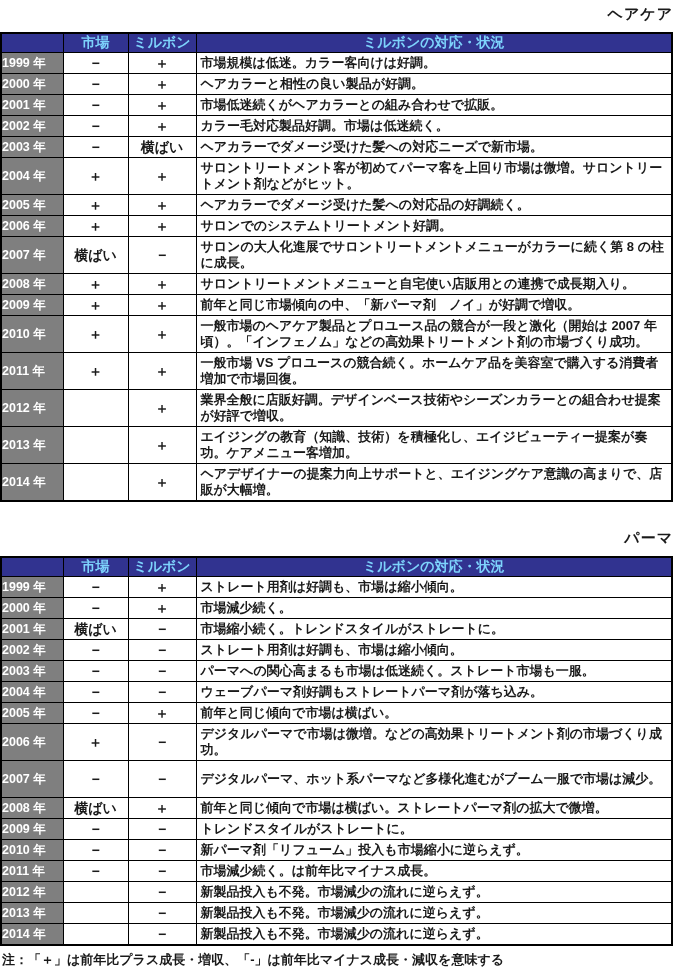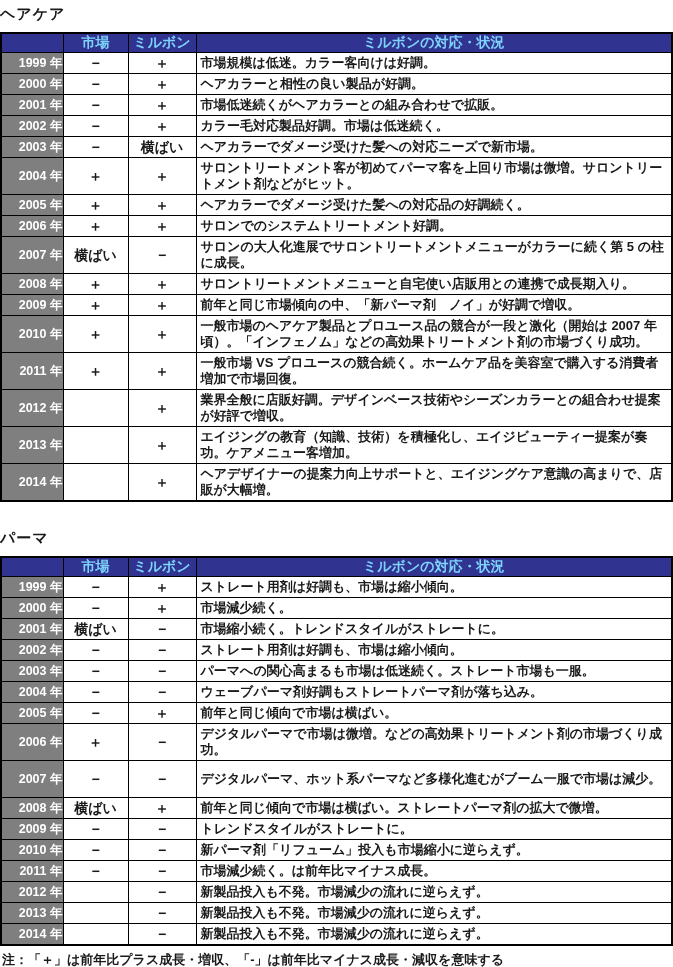--- a/index.html
+++ b/index.html
@@ -8,21 +8,21 @@
     --border:#000000;
   }
   html,body{margin:0;padding:0;background:#ffffff;}
   body{
     width:673px;
     font-family:"Liberation Sans","DejaVu Sans",sans-serif;
     color:#1a1a1a;
   }
   .doc{width:673px;padding-top:3px;}
   .tbl-title{
-    text-align:left;
+    text-align:right;
     font-weight:bold;
     font-size:15px;
     letter-spacing:1px;
     margin:2px 0 8px 0;
     color:#1a1a1a;
   }
   .tbl-title.second{margin-top:27px;}
   table{
     width:673px;
     border-collapse:collapse;
@@ -48,21 +48,21 @@
     font-weight:bold;
     line-height:16.5px;
     padding:1px 4px;
     vertical-align:middle;
     color:#1a1a1a;
     overflow:hidden;
   }
   td.year{
     background:var(--year-bg);
     color:#ffffff;
-    text-align:right;
+    text-align:left;
     font-size:12.5px;
     padding:1px 0;
     white-space:nowrap;
   }
   td.sym{text-align:center;font-size:14px;padding:1px 0;}
   tr.h1 td{height:18px;}
   tr.h2 td{height:34px;}
   .footnote{
     font-size:13px;
     font-weight:bold;
@@ -138,21 +138,21 @@
         <tr class="h1">
           <td class="year">2006 年</td>
           <td class="sym">＋</td>
           <td class="sym">＋</td>
           <td class="desc">サロンでのシステムトリートメント好調。</td>
         </tr>
         <tr class="h2">
           <td class="year">2007 年</td>
           <td class="sym">横ばい</td>
           <td class="sym">−</td>
-          <td class="desc">サロンの大人化進展でサロントリートメントメニューがカラーに続く第 5 の柱に成長。</td>
+          <td class="desc">サロンの大人化進展でサロントリートメントメニューがカラーに続く第 8 の柱に成長。</td>
         </tr>
         <tr class="h1">
           <td class="year">2008 年</td>
           <td class="sym">＋</td>
           <td class="sym">＋</td>
           <td class="desc">サロントリートメントメニューと自宅使い店販用との連携で成長期入り。</td>
         </tr>
         <tr class="h1">
           <td class="year">2009 年</td>
           <td class="sym">＋</td>

